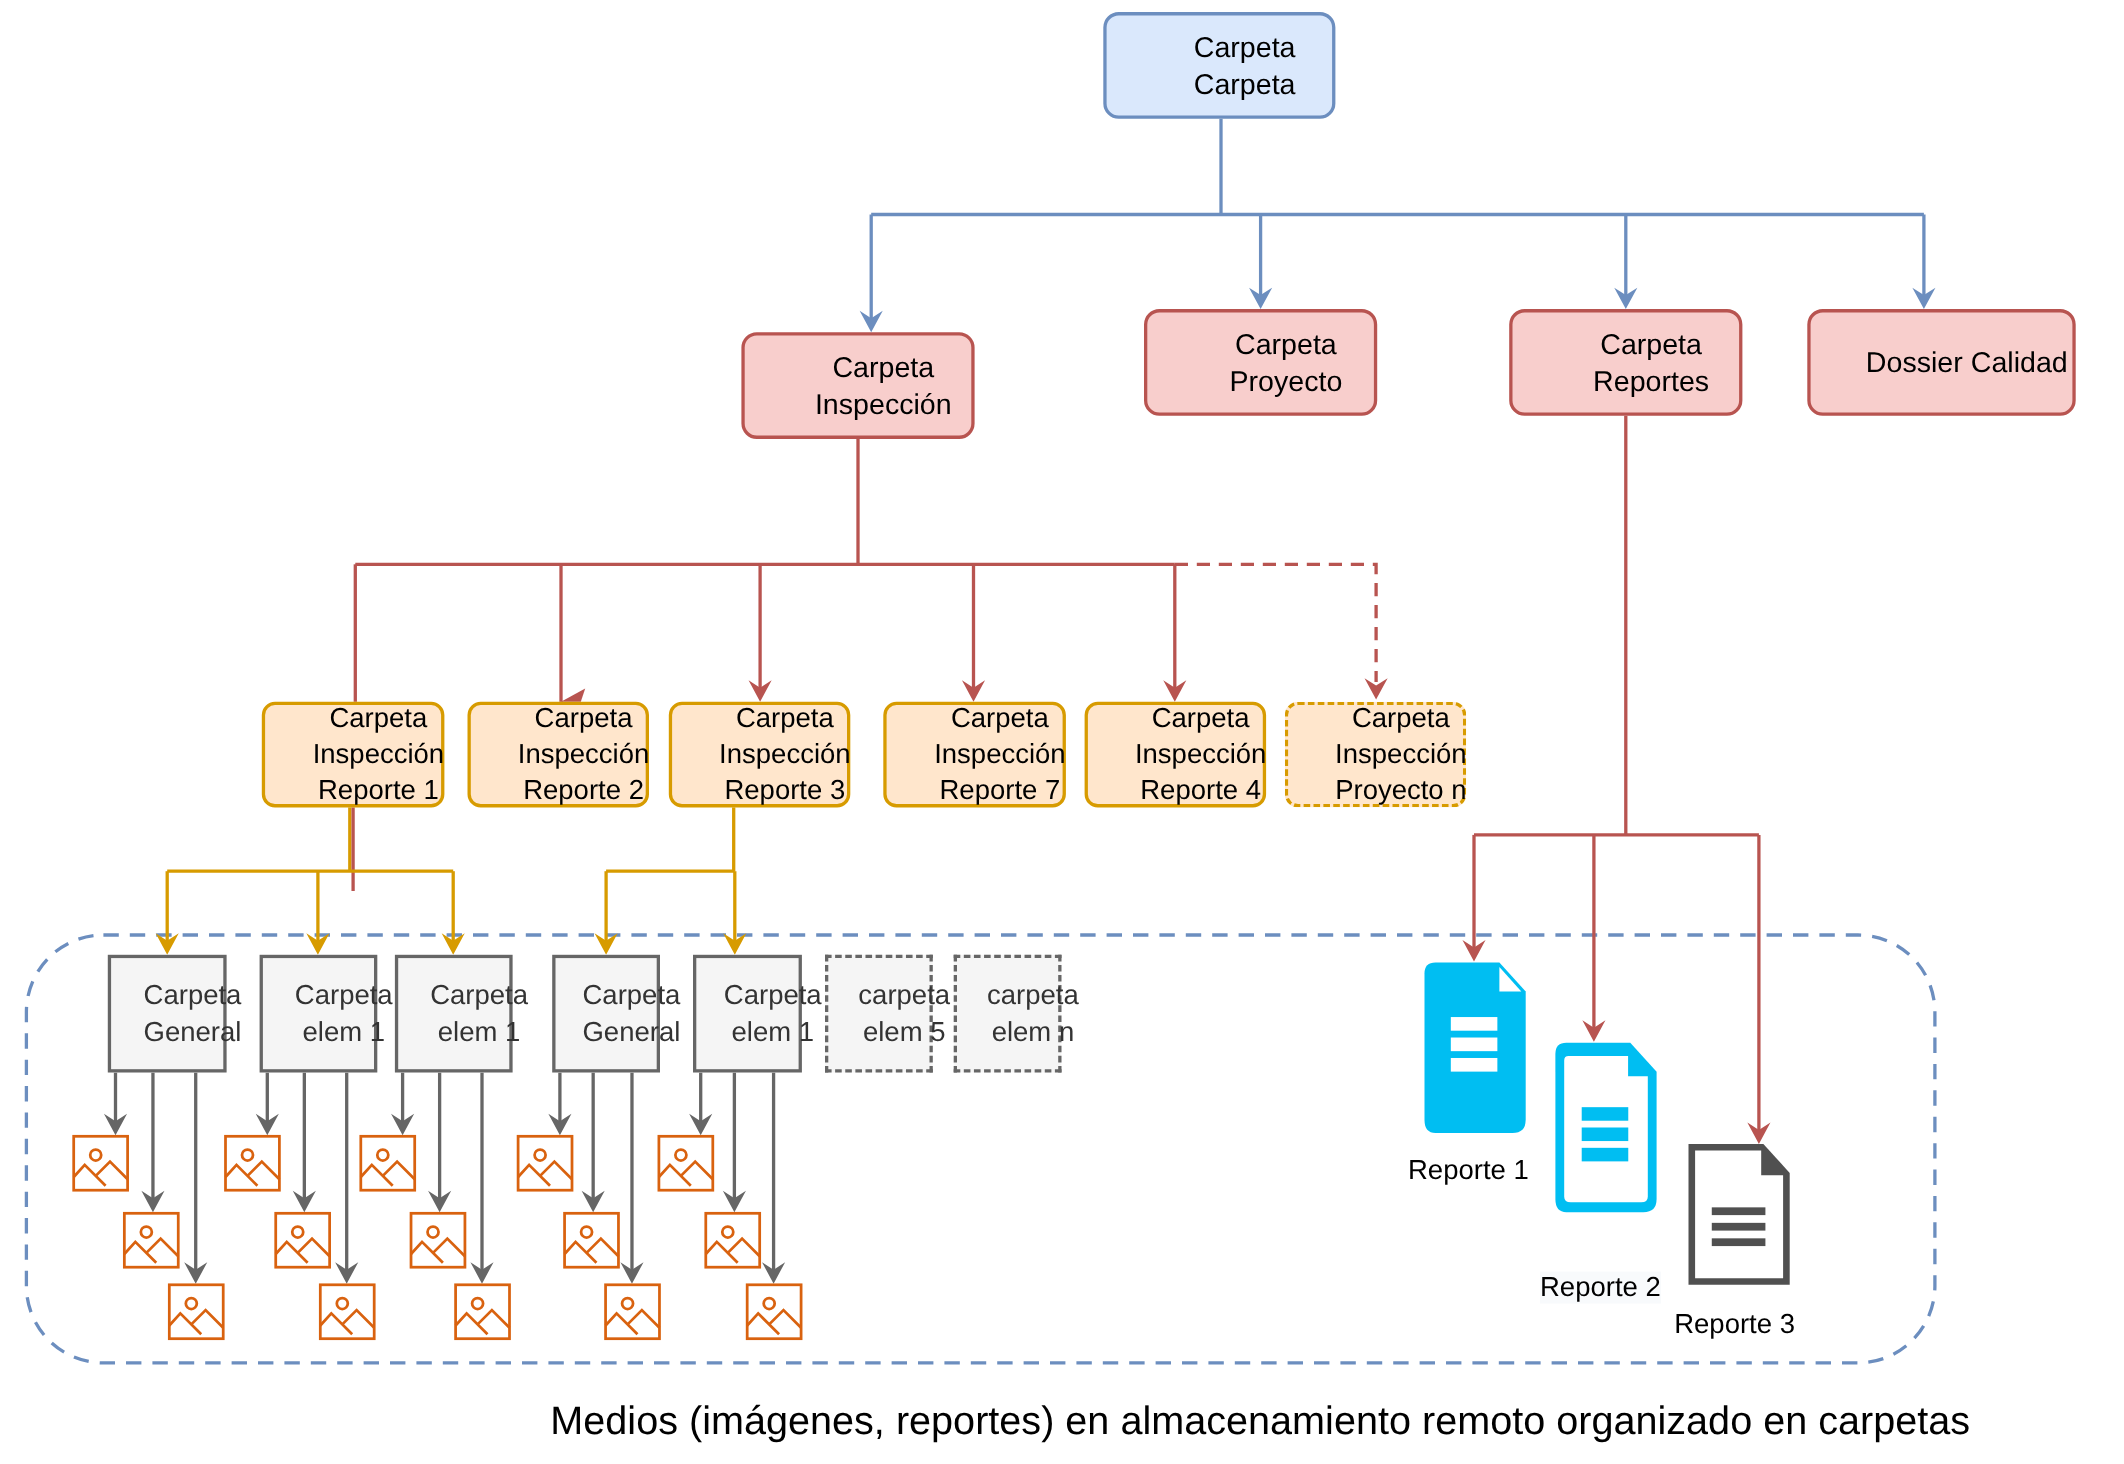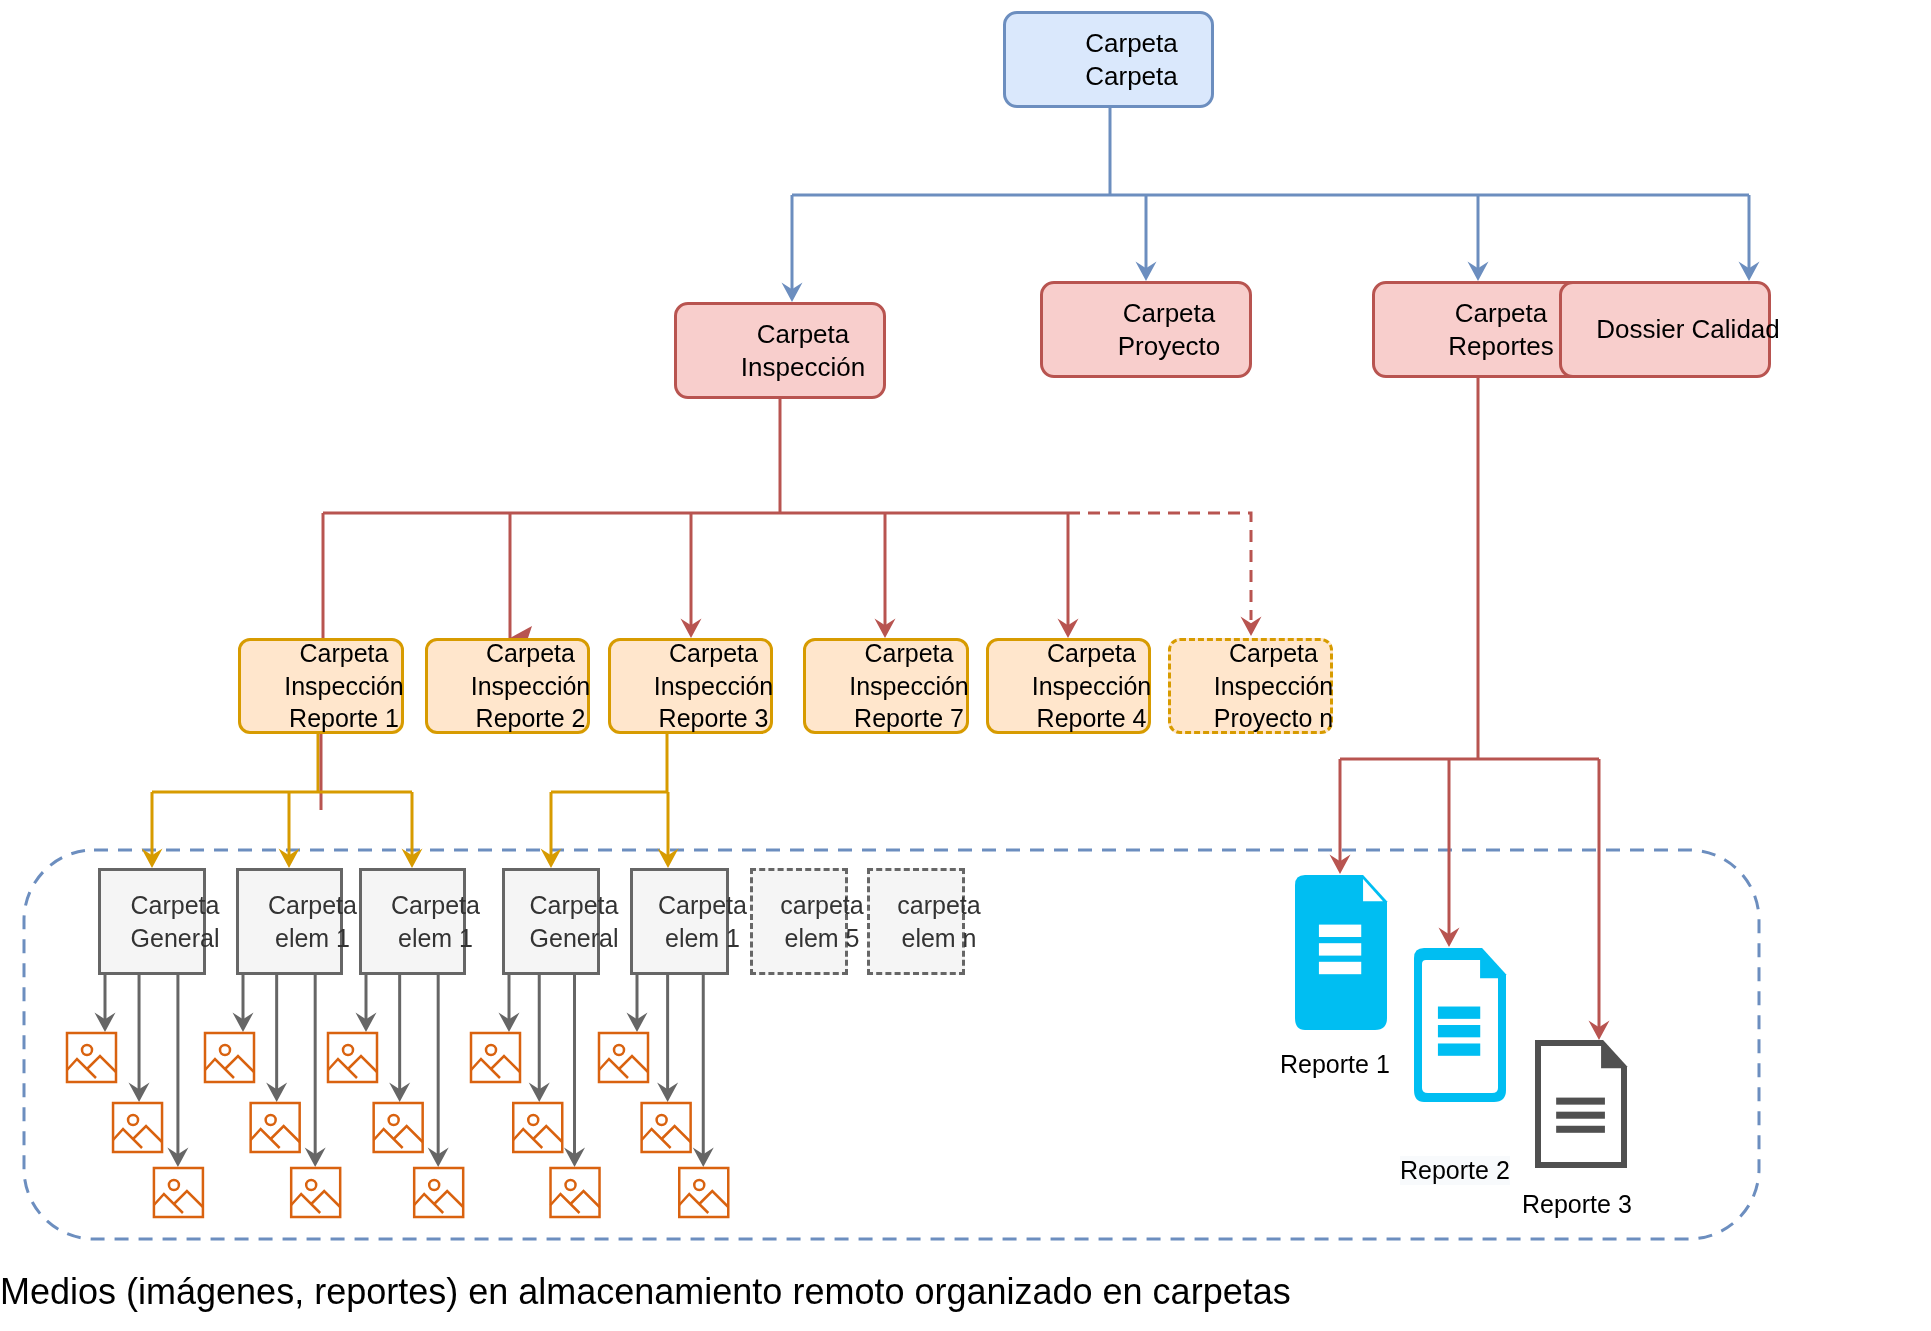--- a/index.html
+++ b/index.html
@@ -7,21 +7,21 @@
   #diagram { position: absolute; left: 0; top: 0; }
   .node { position: absolute; box-sizing: border-box; display: flex; flex-direction: column; align-items: center; justify-content: center; text-align: center; font-family: "Liberation Sans", sans-serif; color: #000; line-height: 1.25; padding-left: 46px; }
   .node span { display: block; white-space: nowrap; }
   .root { background: #dae8fc; border: 3px solid #6c8ebf; border-radius: 14px; font-size: 26px; }
   .red { background: #f8cecc; border: 3px solid #b85450; border-radius: 14px; font-size: 26px; }
   .orange { background: #ffe6cc; border: 3px solid #d79b00; border-radius: 12px; font-size: 25px; line-height: 1.3; }
   .orange.dashed { border-style: dashed; }
   .gray { background: #f5f5f5; border: 3px solid #666666; border-radius: 0; font-size: 25px; color: #333; line-height: 1.3; }
   .gray.dashed { border-style: dashed; }
   .doc-label { position: absolute; font-size: 25px; color: #000; white-space: nowrap; }
-  .caption { position: absolute; left: 0; width: 1791px; top: 1271px; text-align: left; font-size: 36px; color: #000; }
+  .caption { position: absolute; left: 0; width: 1791px; top: 1271px; text-align: right; font-size: 36px; color: #000; }
 </style>
 </head>
 <body>
 
 <svg id="diagram" width="1931" height="1331" xmlns="http://www.w3.org/2000/svg">
   <defs>
     <marker id="arr-blue" viewBox="0 0 10 10" refX="9" refY="5" markerWidth="10" markerHeight="10" markerUnits="userSpaceOnUse" orient="auto">
         <path d="M0,0 L10,5 L0,10 L3,5 z" fill="#6c8ebf"></path>
       </marker>
   </defs>
@@ -229,21 +229,21 @@
       <span>Inspección</span>
     </div>
     <div class="node red" style="left: 1040px; top: 281px; width: 212px; height: 97px;">
       <span>Carpeta</span>
       <span>Proyecto</span>
     </div>
     <div class="node red" style="left: 1372px; top: 281px; width: 212px; height: 97px;">
       <span>Carpeta</span>
       <span>Reportes</span>
     </div>
-    <div class="node red" style="left: 1559px; top: 281px; width: 212px; height: 97px; justify-content: center;">
+    <div class="node red" style="left: 1643px; top: 281px; width: 244px; height: 97px; justify-content: center;">
       <span>Dossier Calidad</span>
     </div>
     <div class="node gray" style="left: 98px; top: 868px; width: 108px; height: 107px;">
       <span>Carpeta</span>
       <span>General</span>
     </div>
     <div class="node gray" style="left: 236px; top: 868px; width: 107px; height: 107px;">
       <span>Carpeta</span>
       <span>elem 1</span>
     </div>

